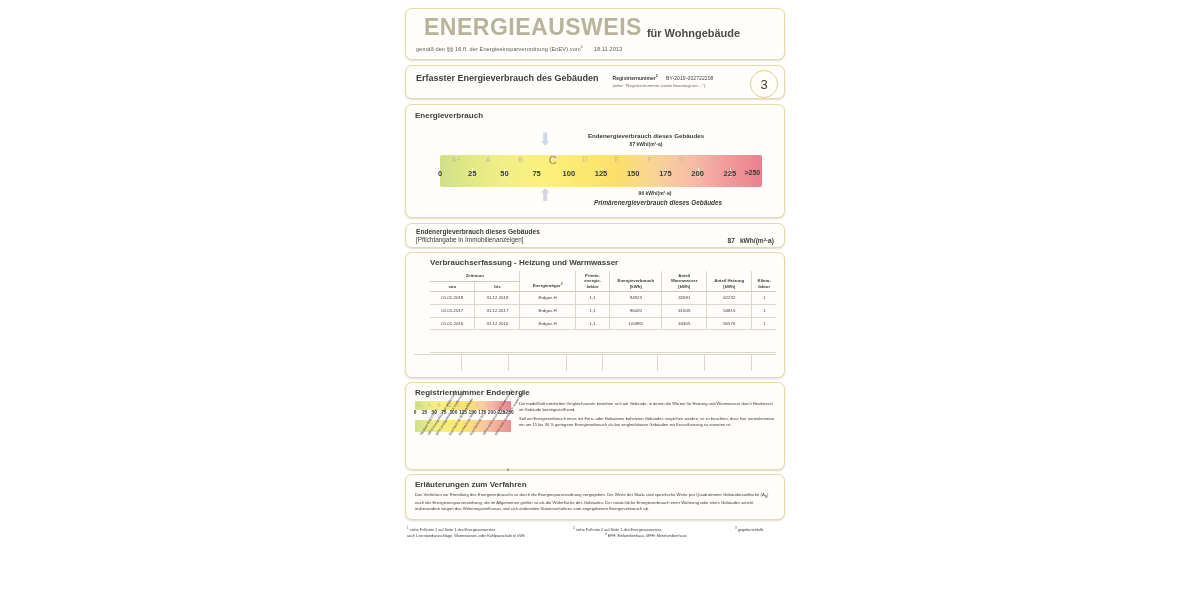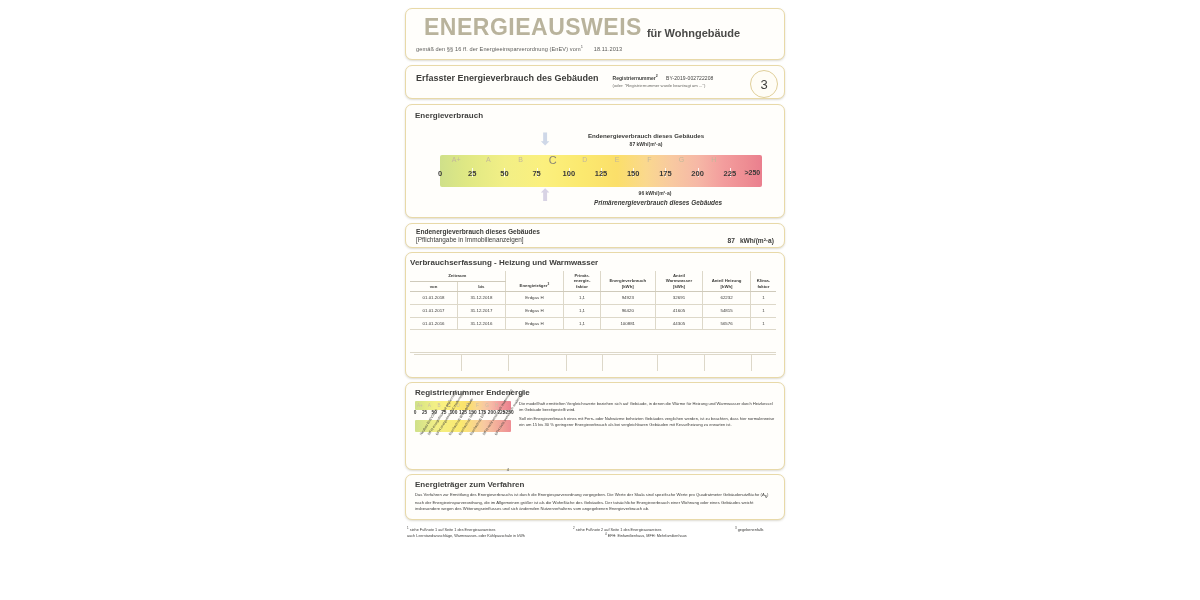--- a/index.html
+++ b/index.html
@@ -115,21 +115,21 @@
 
   
   .sum-card{height:25px;margin-top:5px;padding:4px 10px 0 10px;display:flex;align-items:flex-start;}
   .sum-left{flex:1 1 auto;}
   .sum-l1{font-size:6.6px;font-weight:bold;color:#3a3a38;}
   .sum-l2{font-size:6.4px;color:#3a3a38;margin-top:1px;}
   .sum-right{font-size:6.6px;font-weight:bold;color:#3a3a38;padding-top:9px;white-space:nowrap;}
   .sum-right .u{margin-left:5px;}
 
   
-  .tbl-card{height:126px;margin-top:4px;padding:5px 8px 0 4px;}
+  .tbl-card{height:126px;margin-top:4px;padding:5px 8px 0 24px;}
   table.vt{width:100%;border-collapse:collapse;margin-top:4px;table-layout:fixed;}
   table.vt th{
     font-size:4.3px;font-weight:bold;color:#3a3a38;
     padding:2px 1px;line-height:1.25;text-align:center;vertical-align:bottom;
     border-bottom:.5px solid #cfcabb;
   }
   table.vt th sup{font-size:3.2px;}
   table.vt td{
     font-size:4.4px;color:#3a3a38;text-align:center;
     padding:3.4px 1px;border-bottom:.5px solid #ddd8c9;
@@ -426,21 +426,21 @@
         <div class="cmp-fn">4</div>
       </div>
       <div class="cmp-right">
         <p>Die modellhaft ermittelten Vergleichswerte beziehen sich auf Gebäude, in denen die Wärme für Heizung und Warmwasser durch Heizkessel im Gebäude bereitgestellt wird.</p>
         <p>Soll ein Energieverbrauch eines mit Fern- oder Nahwärme beheizten Gebäudes verglichen werden, ist zu beachten, dass hier normalerweise ein um 15 bis 30 % geringerer Energieverbrauch als bei vergleichbaren Gebäuden mit Kesselheizung zu erwarten ist.</p>
       </div>
     </div>
   </div>
 
   <div class="card shadow exp-card">
-    <div class="exp-title">Energieträger zum Verfahren</div>
+    <div class="exp-title">Erläuterungen zum Verfahren</div>
     <div class="exp-text">
       <span>Das Verfahren zur Ermittlung des Energieverbrauchs ist durch die Energiesparverordnung vorgegeben. Die Werte der Skala sind spezifische Werte pro Quadratmeter Gebäudenutzfläche (A</span><sub>N</sub><span>) nach der Energieeinsparverordnung, die im Allgemeinen größer ist als die Wohnfläche des Gebäudes. Der tatsächliche Energieverbrauch einer Wohnung oder eines Gebäudes weicht insbesondere wegen des Witterungseinflusses und sich ändernden Nutzerverhaltens vom angegebenen Energieverbrauch ab.</span>
     </div>
   </div>
 
   <div class="fns">
     <div class="fn-a">
       <sup>1</sup>
       <span>siehe Fußnote 1 auf Seite 1 des Energieausweises</span><br>
       <span>auch Leerstandszuschläge, Warmwasser- oder Kühlpauschale in kWh</span>

